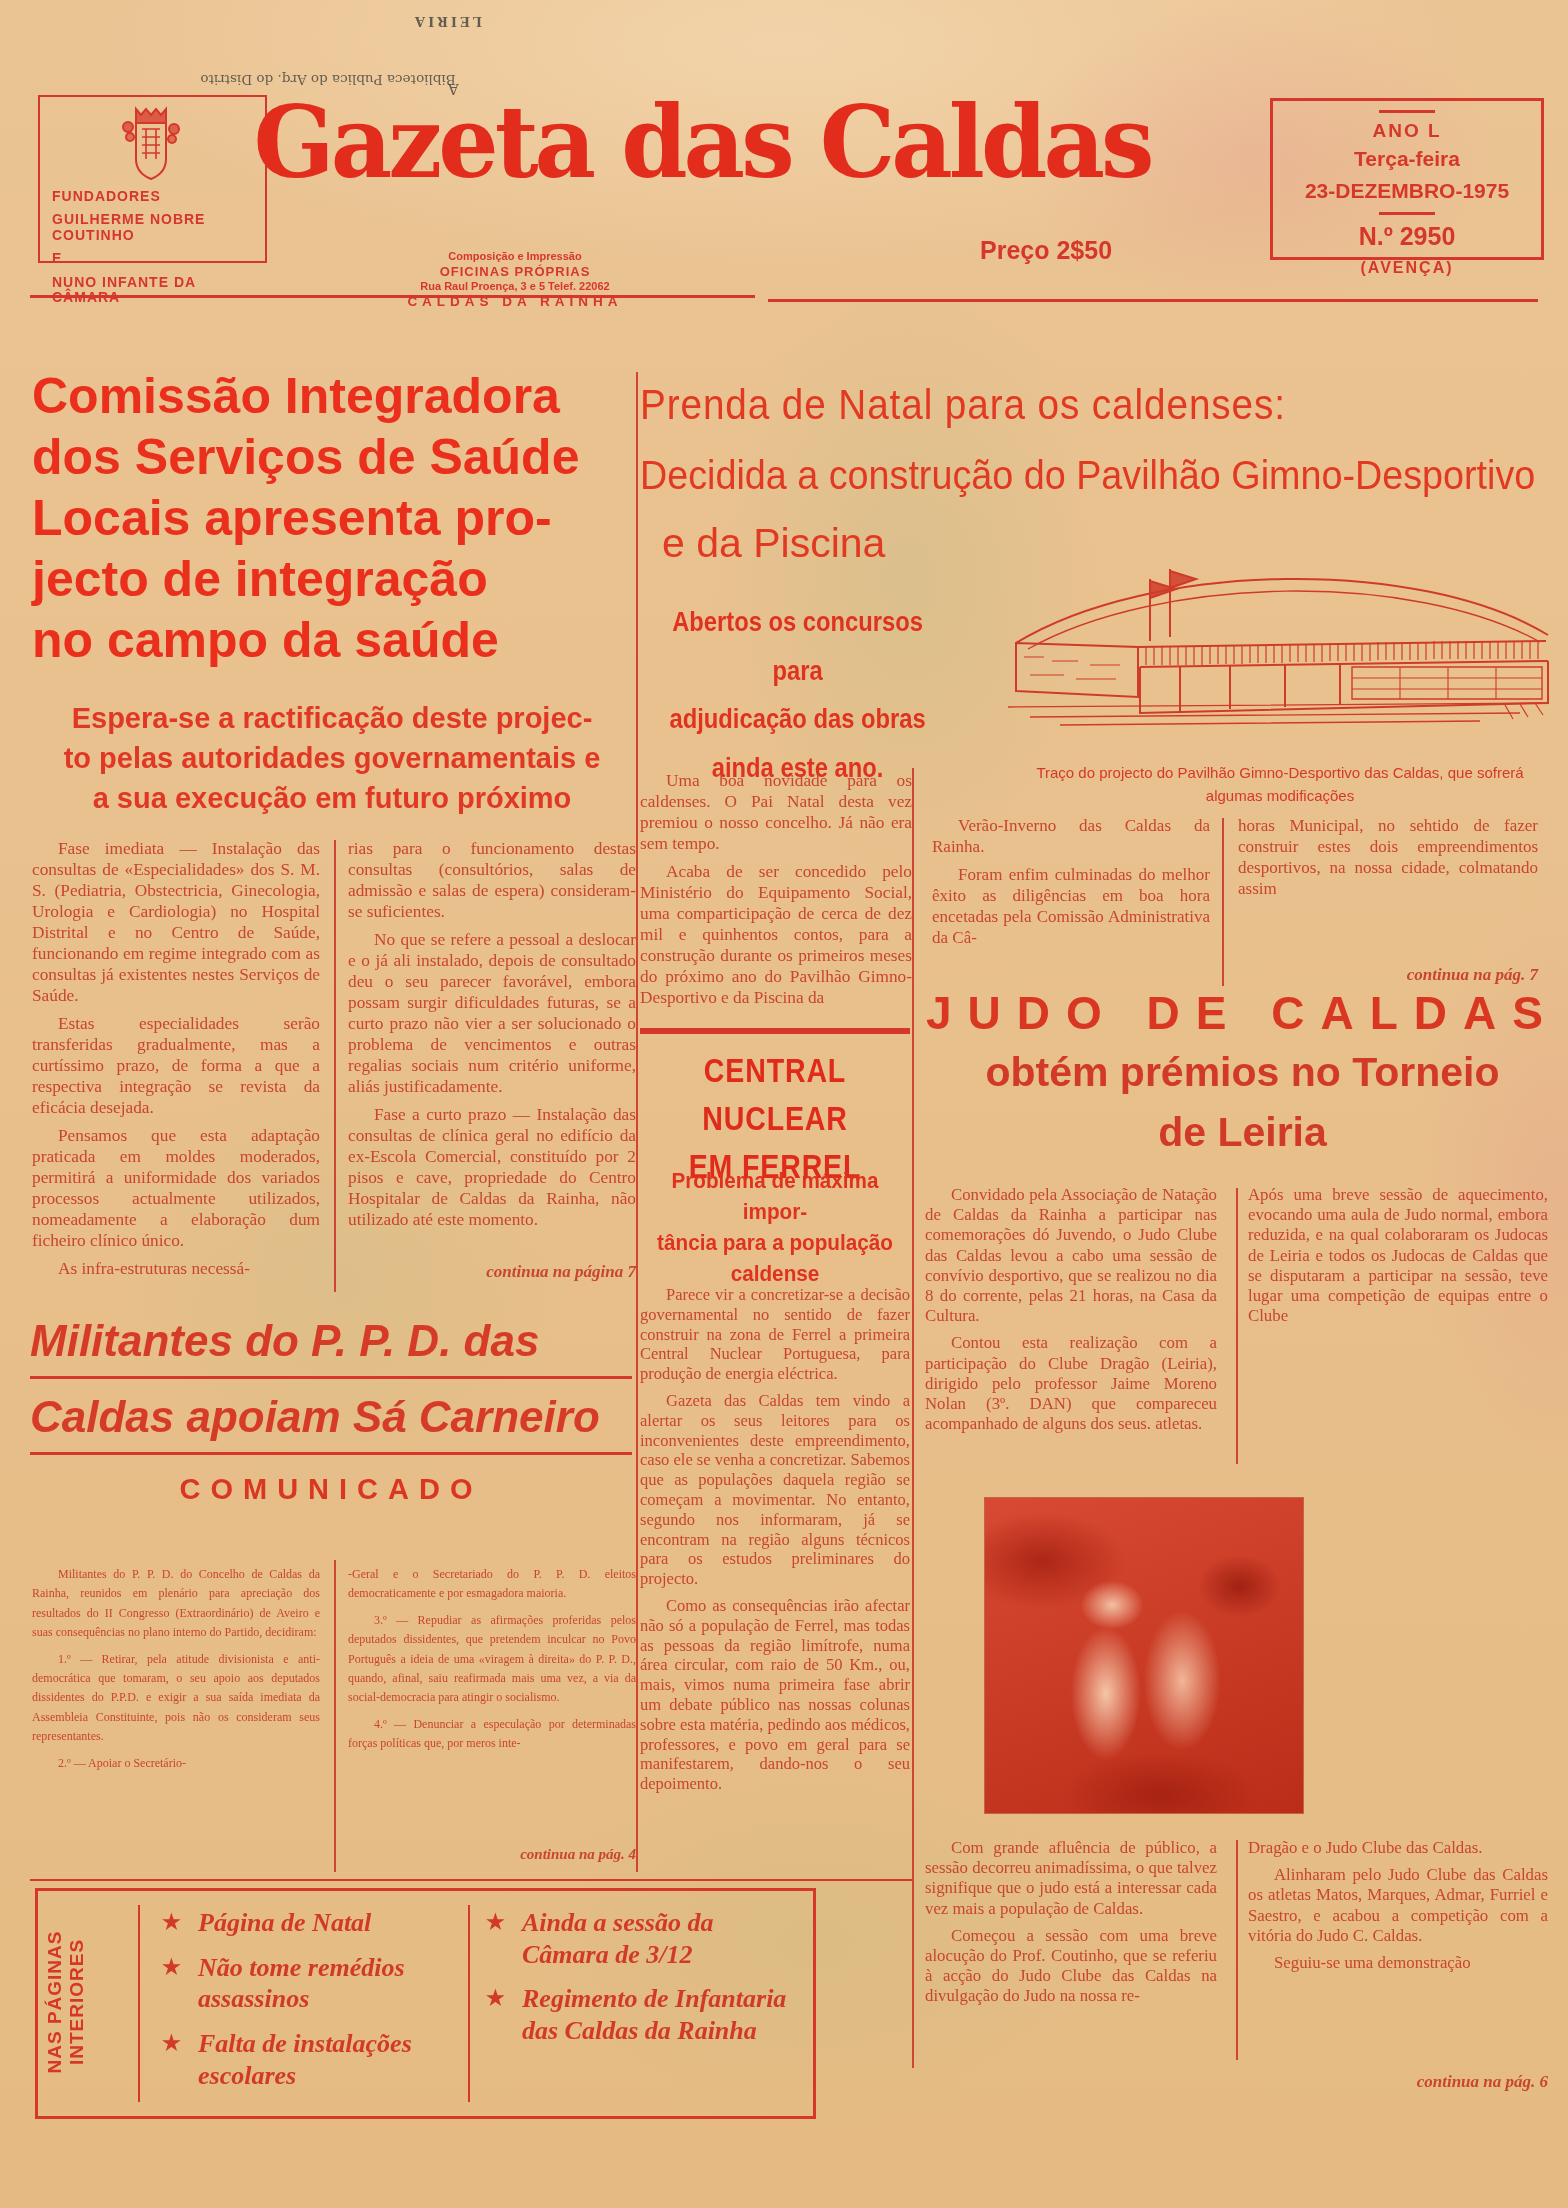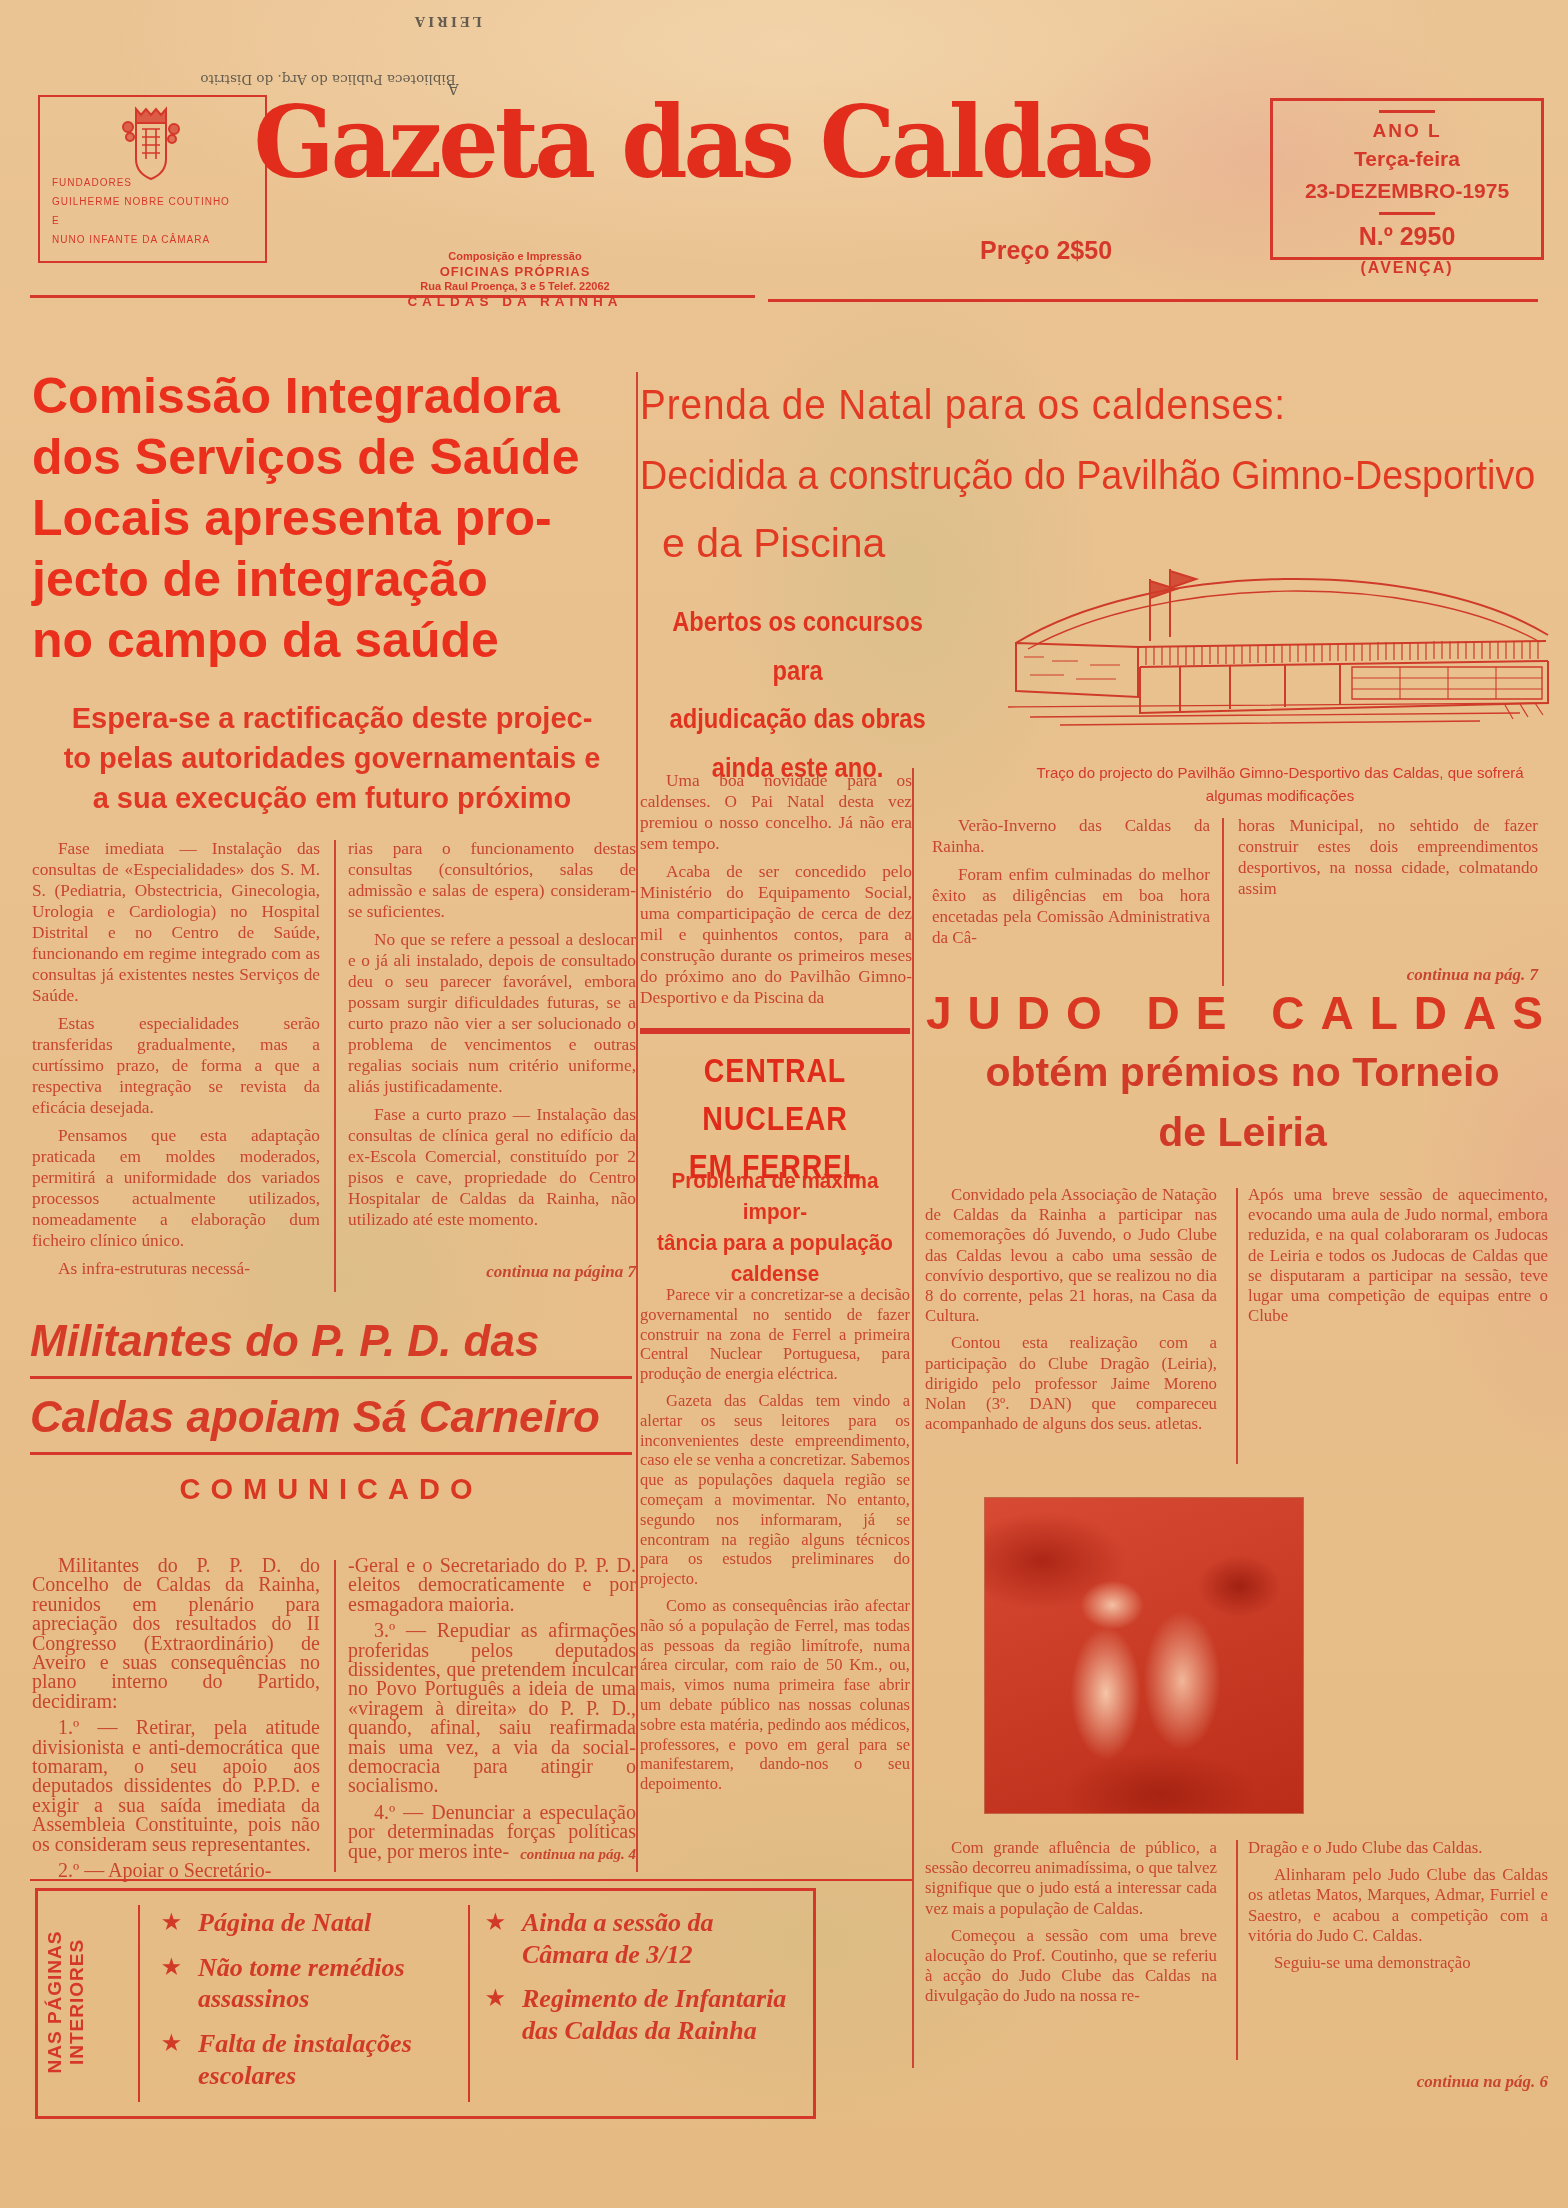--- a/index.html
+++ b/index.html
@@ -17,21 +17,21 @@
       linear-gradient(#ebc494,#e5bb83);
     font-family:"Liberation Serif",serif;
   }
   .abs{position:absolute;}
   .sans{font-family:"Liberation Sans",sans-serif;}
   .prelines{white-space:pre-line;}
 
   
   .stamp{color:#4c4a42; font-family:"DejaVu Serif",serif; transform:rotate(180deg); opacity:.85;}
   .founders-box{left:38px; top:95px; width:225px; height:164px; border:2px solid #d5382a;}
-  .founders-text{position:absolute; left:12px; top:80px; color:#d5382a; font-size:10px; font-weight:normal; letter-spacing:1px; line-height:1.1;}
+  .founders-text{position:absolute; left:12px; top:92px; color:#d5382a; font-size:14px; font-weight:bold; letter-spacing:1px; line-height:1.1;}
   .founders-text div{margin-bottom:8px;}
   .crest{position:absolute; left:78px; top:6px;}
   .paper-title{
     left:222px; top:84px; width:960px; text-align:center; color:#e22c1c;
     font-family:"DejaVu Serif",serif; font-weight:bold; font-size:95px; letter-spacing:-4px;
     white-space:nowrap; transform:scaleY(1.04); transform-origin:top left;
   }
   .imprint{left:350px; top:250px; width:330px; text-align:center; color:#d5382a; font-weight:bold; line-height:1.25;}
   .imprint .l1,.imprint .l3{font-size:11px;}
   .imprint .l2{font-size:13px; letter-spacing:1px;}
@@ -84,21 +84,21 @@
       radial-gradient(ellipse 120px 70px at 18% 20%, rgba(160,28,14,.75), transparent 70%),
       radial-gradient(ellipse 140px 60px at 55% 94%, rgba(150,25,12,.6), transparent 70%),
       linear-gradient(160deg,#d84a33,#bb2d18);
     box-shadow:0 0 0 1px rgba(170,40,25,.6);
   }
 
   
   .ppd-line{color:#d63b28; font-style:italic; font-weight:bold; font-size:44px; border-bottom:3px solid #d5382a; padding-bottom:10px; margin-bottom:13px; white-space:nowrap;}
   .ppd-wrap{left:30px; top:1316px; width:602px;}
   .comunicado{text-align:center; color:#d93722; font-weight:bold; font-size:29px; letter-spacing:10px; margin:18px 0 0;}
-  .ppd-col{font-size:20px; line-height:19.4px;}
+  .ppd-col{font-size:12px; line-height:19.4px;margin-top:9px;}
 
   
   .footer-box{left:35px; top:1888px; width:775px; height:225px; border:3px solid #d5382a;}
   .footer-label{
     position:absolute; left:-66px; top:88px; width:190px; height:46px;
     transform:rotate(-90deg); text-align:center;
     color:#d5382a; font-weight:bold; font-size:19px; line-height:1.15; letter-spacing:1px;
   }
   .footer-vrule{position:absolute; top:14px; bottom:14px; width:2px; background:#d5382a;}
   .star-item{margin:0 0 13px; padding-left:36px; color:#d23a28; font-weight:bold; font-style:italic; font-size:26px; line-height:1.22;}

